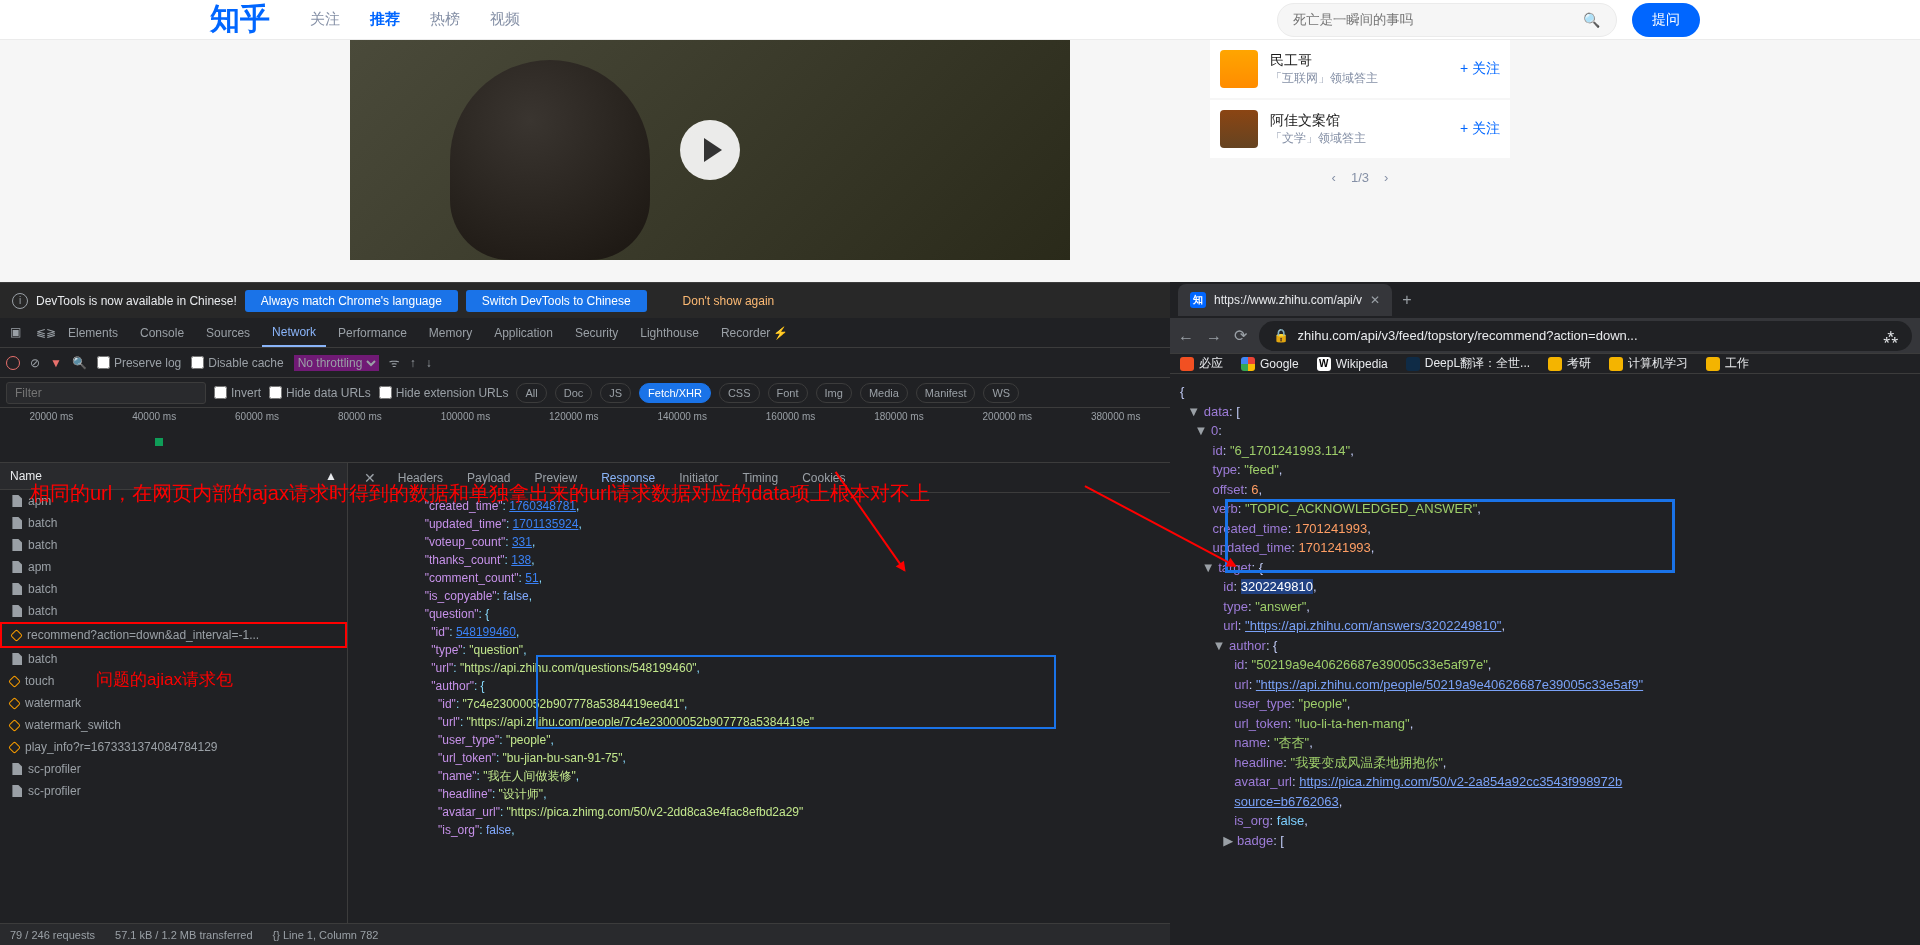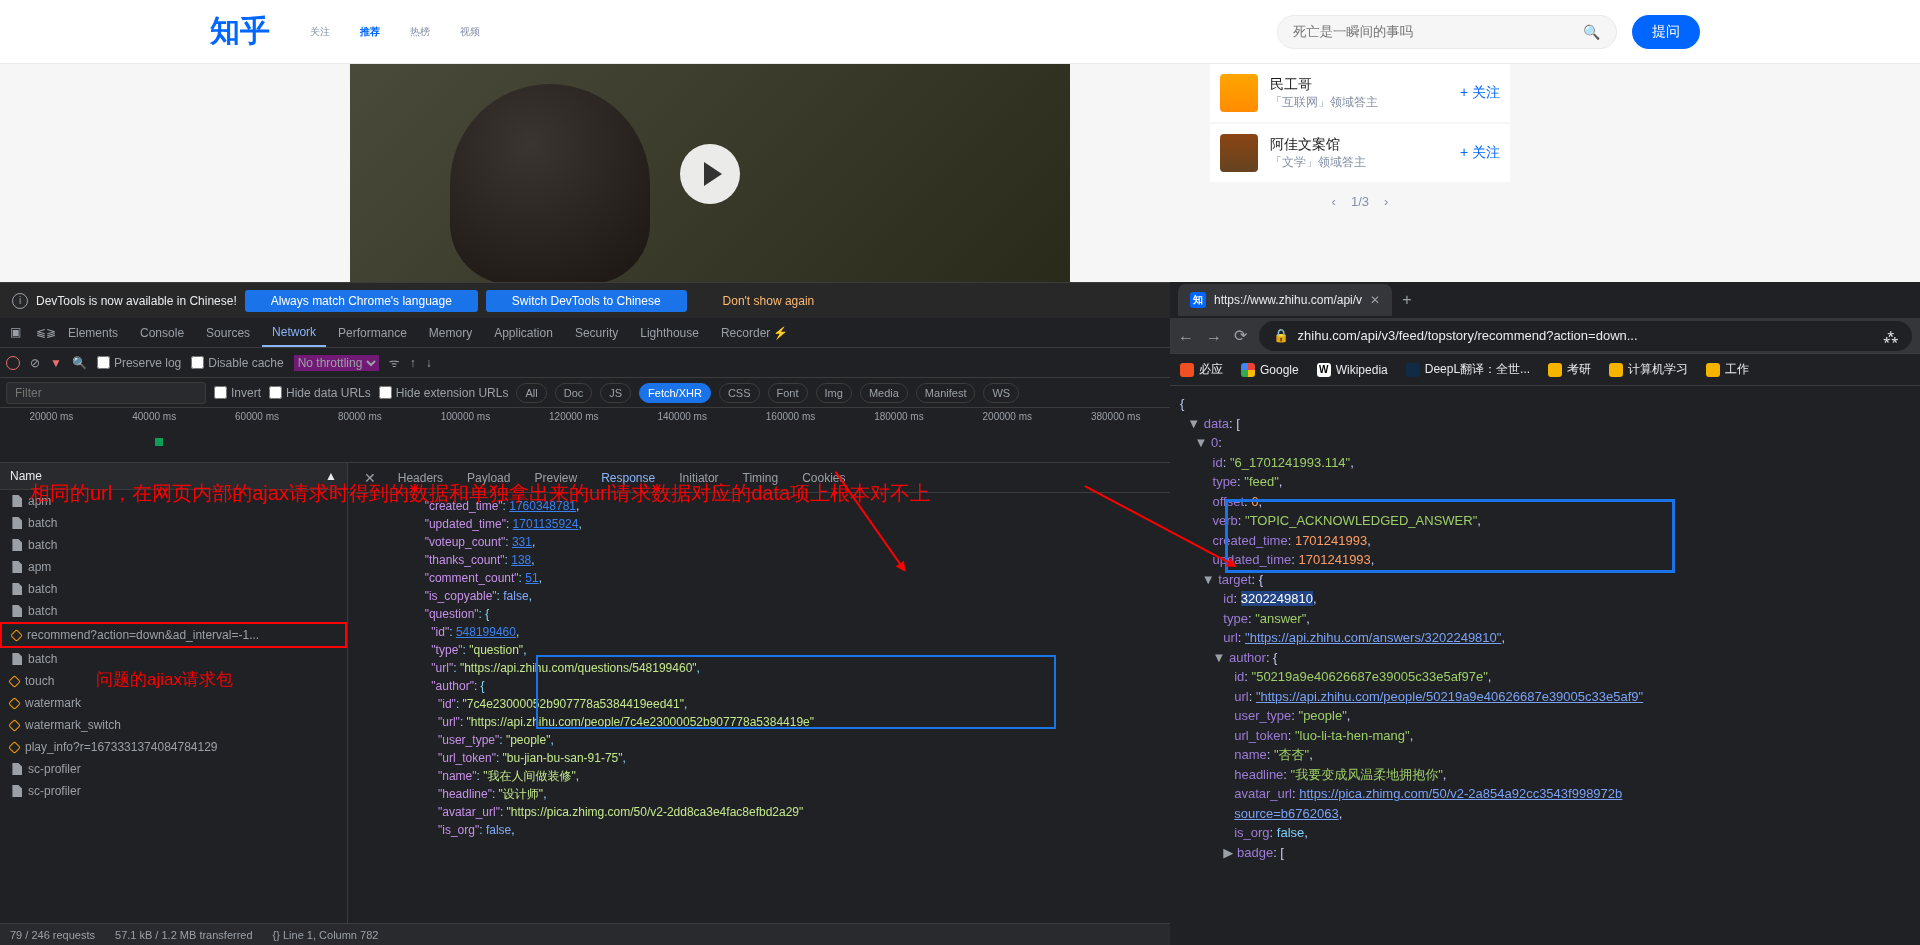--- a/index.html
+++ b/index.html
@@ -1,20 +1,20 @@
 <!DOCTYPE html>
 <html><head>
 <meta charset="utf-8">
 <style>
 *{margin:0;padding:0;box-sizing:border-box;font-family:-apple-system,BlinkMacSystemFont,"Segoe UI",Arial,sans-serif;}
 body{background:#f6f6f6;width:1920px;height:945px;overflow:hidden;position:relative;}
-.zhihu-header{background:#fff;height:64px;display:flex;align-items:center;padding:0 0 0 210px;border-bottom:1px solid #ebebeb;}
+.zhihu-header{background:#fff;height:40px;display:flex;align-items:center;padding:0 0 0 210px;border-bottom:1px solid #ebebeb;}
 .zhihu-logo{color:#0066ff;font-size:30px;font-weight:bold;margin-right:40px;}
 .zhihu-nav{display:flex;gap:30px;}
-.zhihu-nav-item{color:#8590a6;font-size:10px;cursor:pointer;}
+.zhihu-nav-item{color:#8590a6;font-size:15px;cursor:pointer;}
 .zhihu-nav-item.active{color:#0066ff;font-weight:700;}
 .zhihu-search{margin-left:auto;margin-right:20px;display:flex;align-items:center;}
 .zhihu-search-box{width:340px;height:34px;background:#f6f6f6;border:1px solid #ebebeb;border-radius:20px;padding:0 15px;display:flex;align-items:center;color:#8590a6;font-size:14px;}
 .zhihu-search-box input{border:none;background:transparent;flex:1;outline:none;color:#8590a6;}
 .zhihu-ask-btn{background:#0066ff;color:#fff;border:none;border-radius:20px;padding:8px 20px;font-size:14px;margin-left:15px;margin-right:200px;cursor:pointer;}
 .zhihu-content{display:flex;padding:0 0 0 350px;height:230px;overflow:hidden;}
 .zhihu-video{width:720px;height:220px;background:linear-gradient(135deg,#4a4a3a,#2a2a1a);position:relative;display:flex;align-items:center;justify-content:center;}
 .video-play{width:60px;height:60px;background:rgba(255,255,255,0.9);border-radius:50%;display:flex;align-items:center;justify-content:center;}
 .play-triangle{width:0;height:0;border-left:18px solid #333;border-top:12px solid transparent;border-bottom:12px solid transparent;margin-left:5px;}
 .video-person{position:absolute;left:100px;bottom:0;width:200px;height:200px;background:radial-gradient(circle at 40% 30%,#3a3530,#1a1510);border-radius:50% 50% 30% 30%;}
@@ -23,21 +23,21 @@
 .zhihu-avatar{width:38px;height:38px;border-radius:4px;margin-right:12px;}
 .av1{background:linear-gradient(#ffa500,#ff8c00);}
 .av2{background:linear-gradient(#8b4513,#654321);}
 .zhihu-user-info{flex:1;}
 .zhihu-user-name{font-size:14px;color:#1a1a1a;}
 .zhihu-user-desc{font-size:12px;color:#8590a6;}
 .zhihu-follow{color:#0066ff;font-size:14px;cursor:pointer;}
 .zhihu-pager{display:flex;align-items:center;justify-content:center;gap:15px;padding:10px;color:#8590a6;font-size:13px;}
 .devtools-banner{background:#282828;height:36px;display:flex;align-items:center;padding:0 12px;gap:8px;color:#e8eaed;font-size:12px;border-top:1px solid #3c3c3c;position:absolute;top:282px;left:0;right:0;}
 .banner-info-icon{width:16px;height:16px;border:1.5px solid #9aa0a6;border-radius:50%;display:flex;align-items:center;justify-content:center;font-size:10px;color:#9aa0a6;}
-.banner-btn{background:#1a73e8;color:#fff;border:none;border-radius:3px;padding:4px 26px;font-size:12px;cursor:pointer;}
+.banner-btn{background:#1a73e8;color:#fff;border:none;border-radius:3px;padding:4px 16px;font-size:12px;cursor:pointer;}
 .banner-link{color:#fdba74;cursor:pointer;margin-left:28px;}
 .devtools{background:#202124;position:absolute;top:318px;left:0;width:1170px;bottom:0;color:#e8eaed;font-size:12px;}
 .devtools-tabs{display:flex;align-items:center;height:30px;border-bottom:1px solid #3c3c3c;padding:0 6px;gap:2px;}
 .dt-icon{width:16px;height:16px;margin:0 4px;color:#9aa0a6;cursor:pointer;}
 .dt-tab{padding:6px 10px;color:#9aa0a6;cursor:pointer;font-size:12px;}
 .dt-tab.active{color:#8ab4f8;border-bottom:2px solid #8ab4f8;}
 .devtools-toolbar{display:flex;align-items:center;height:30px;border-bottom:1px solid #3c3c3c;padding:0 6px;gap:10px;}
 .dt-circle{width:14px;height:14px;border:1.5px solid #e8706c;border-radius:50%;}
 .dt-no{color:#9aa0a6;}
 .dt-funnel{color:#e8706c;}
@@ -82,21 +82,21 @@
 .chrome-window{position:absolute;top:282px;left:1170px;right:0;bottom:0;background:#202124;color:#e8eaed;}
 .chrome-tabs{height:36px;background:#202124;display:flex;align-items:center;padding:0 8px;}
 .chrome-tab{background:#35363a;height:32px;border-radius:8px 8px 0 0;display:flex;align-items:center;padding:0 12px;gap:8px;font-size:12px;min-width:200px;}
 .chrome-tab-icon{width:16px;height:16px;background:#0066ff;border-radius:3px;display:flex;align-items:center;justify-content:center;color:#fff;font-size:10px;font-weight:bold;}
 .chrome-tab-close{margin-left:auto;color:#9aa0a6;cursor:pointer;}
 .chrome-newtab{color:#9aa0a6;padding:0 10px;font-size:16px;cursor:pointer;}
 .chrome-addrbar{height:36px;background:#35363a;display:flex;align-items:center;padding:0 8px;gap:12px;border-bottom:1px solid #3c3c3c;}
 .chrome-nav-icon{color:#9aa0a6;font-size:16px;cursor:pointer;}
 .chrome-url{flex:1;background:#202124;border-radius:20px;padding:6px 14px;display:flex;align-items:center;gap:8px;font-size:13px;color:#e8eaed;}
 .chrome-lock{color:#9aa0a6;}
-.chrome-bookmarks{height:32px;display:flex;padding:0 10px;gap:18px;font-size:12px;border-bottom:1px solid #3c3c3c;}
+.chrome-bookmarks{height:20px;display:flex;padding:0 10px;gap:18px;font-size:12px;border-bottom:1px solid #3c3c3c;}
 .bm-item{display:flex;align-items:center;gap:5px;color:#e8eaed;cursor:pointer;}
 .bm-icon{width:14px;height:14px;border-radius:3px;}
 .bm-bing{background:#f25022;}
 .bm-google{background:conic-gradient(#ea4335 0 90deg,#fbbc05 90deg 180deg,#34a853 180deg 270deg,#4285f4 270deg);}
 .bm-wiki{background:#fff;color:#000;display:flex;align-items:center;justify-content:center;font-size:10px;font-weight:bold;}
 .bm-deepl{background:#0f2b46;}
 .bm-folder{background:#f4b400;}
 .chrome-json{padding:8px 10px;font-family:Consolas,Monaco,monospace;font-size:13px;line-height:1.5;overflow:hidden;}
 .cj-line{white-space:pre;}
 .ck{color:#9d7cd8;}

